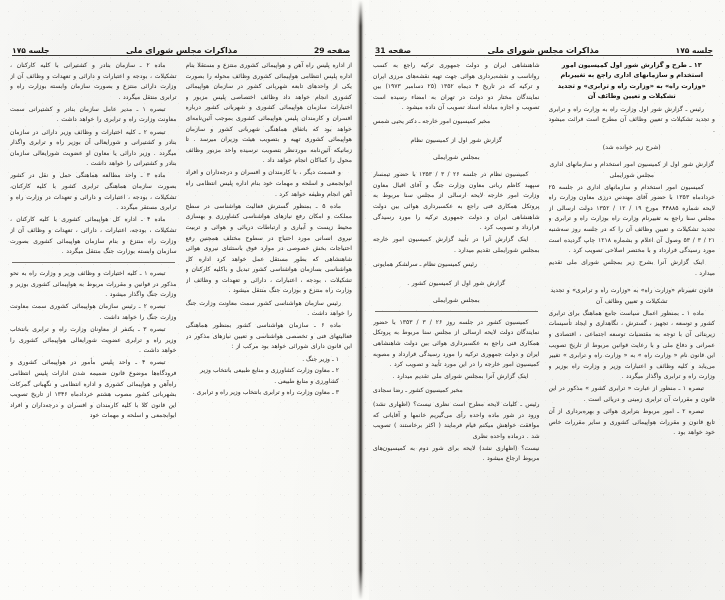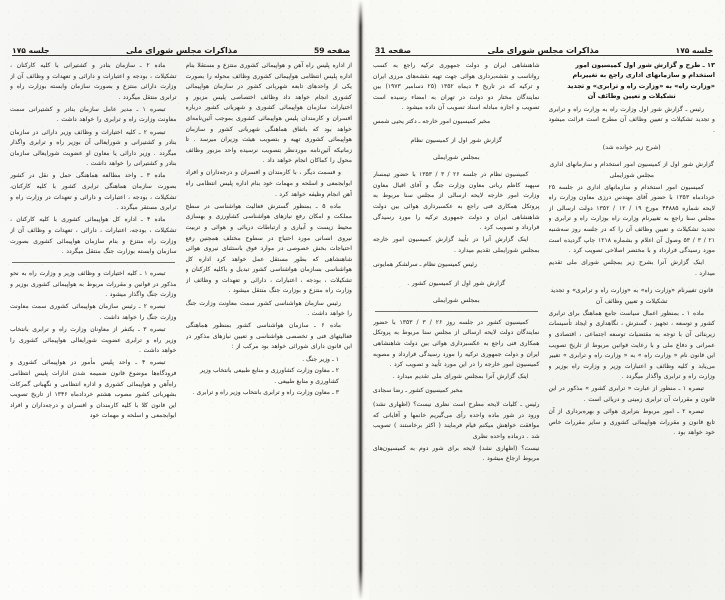--- a/index.html
+++ b/index.html
@@ -87,21 +87,21 @@
     font-size:6.1px;line-height:10.6px;color:#211e1a;
     text-align:justify;text-align-last:right;
     margin:0 0 1.5px 0;
     filter:blur(.22px);
     word-spacing:.6px;
   }
   .par.ind{text-indent:11px;}
   .par.ctr{text-align:center;text-align-last:center;text-indent:0;}
   .hdg{
     font-size:6.5px;line-height:10.4px;font-weight:bold;color:#16130f;
-    text-align:right;text-align-last:center;margin:0 0 2px 0;
+    text-align:center;text-align-last:center;margin:0 0 2px 0;
     filter:blur(.2px);
   }
   .signer{
     font-size:6.1px;line-height:10.6px;color:#211e1a;
     text-align:left;text-align-last:left;margin:2px 0 3px 0;
     filter:blur(.22px);
   }
   .spacer-s{height:5px;}
   .listitem{
     font-size:6.1px;line-height:10.6px;color:#211e1a;
@@ -171,21 +171,21 @@
     </div>
   </div>
 
   <div class="gutter"></div>
   <div class="gutter-top-fade"></div>
   <div class="gutter-bot-fade"></div>
 
   <div class="page" id="page-left">
 
     <div class="runhead">
-      <span>صفحه 59</span>
+      <span>صفحه 29</span>
       <span class="rh-mid">مذاکرات مجلس شورای ملی</span>
       <span>جلسه ۱۷۵</span>
     </div>
     <div class="rule"></div>
 
     <div class="cols">
 
       <div class="col">
         <p class="par">از اداره پلیس راه آهن و هواپیمائی کشوری منتزع و مستقلا بنام اداره پلیس انتظامی هواپیمائی کشوری وظائف محوله را بصورت یکی از واحدهای تابعه شهربانی کشور در سازمان هواپیمائی کشوری انجام خواهد داد وظائف اختصاصی پلیس مزبور و اختیارات سازمان هواپیمائی کشوری و شهربانی کشور درباره افسران و کارمندان پلیس هواپیمائی کشوری بموجب آئین‌نامه‌ای خواهد بود که باتفاق هماهنگی شهربانی کشور و سازمان هواپیمائی کشوری تهیه و بتصویب هیئت وزیران میرسد . تا زمانیکه آئین‌نامه موردنظر بتصویب نرسیده واحد مزبور وظائف محول را کماکان انجام خواهد داد .</p>
         <p class="par ind">و قسمت دیگر ، با کارمندان و افسران و درجه‌داران و افراد ابوابجمعی و اسلحه و مهمات خود بنام اداره پلیس انتظامی راه آهن انجام وظیفه خواهد کرد .</p>

